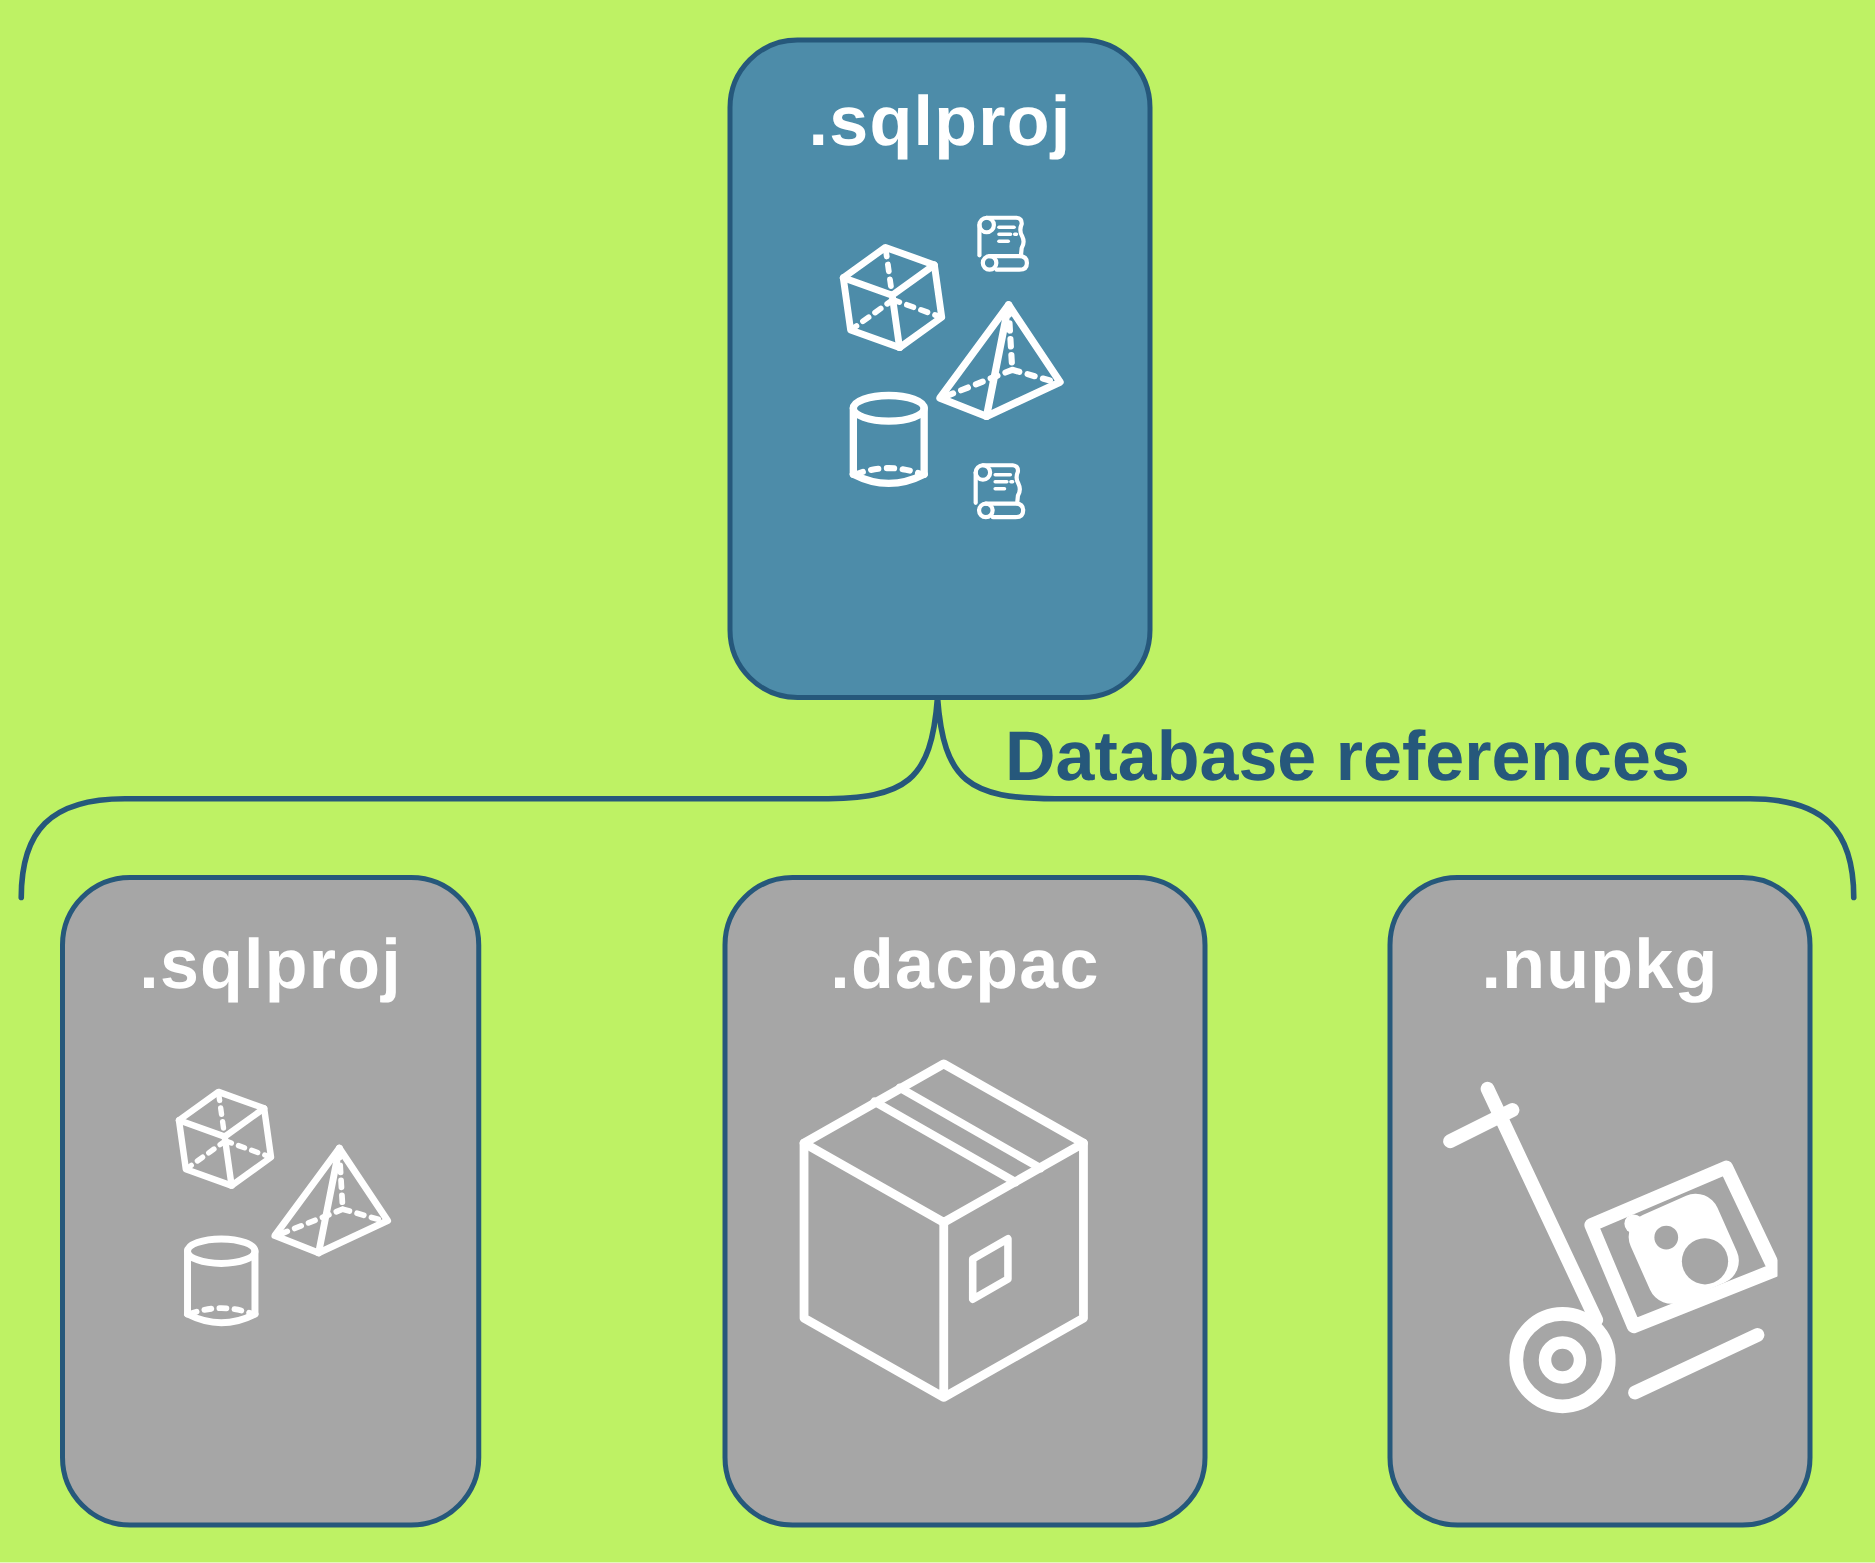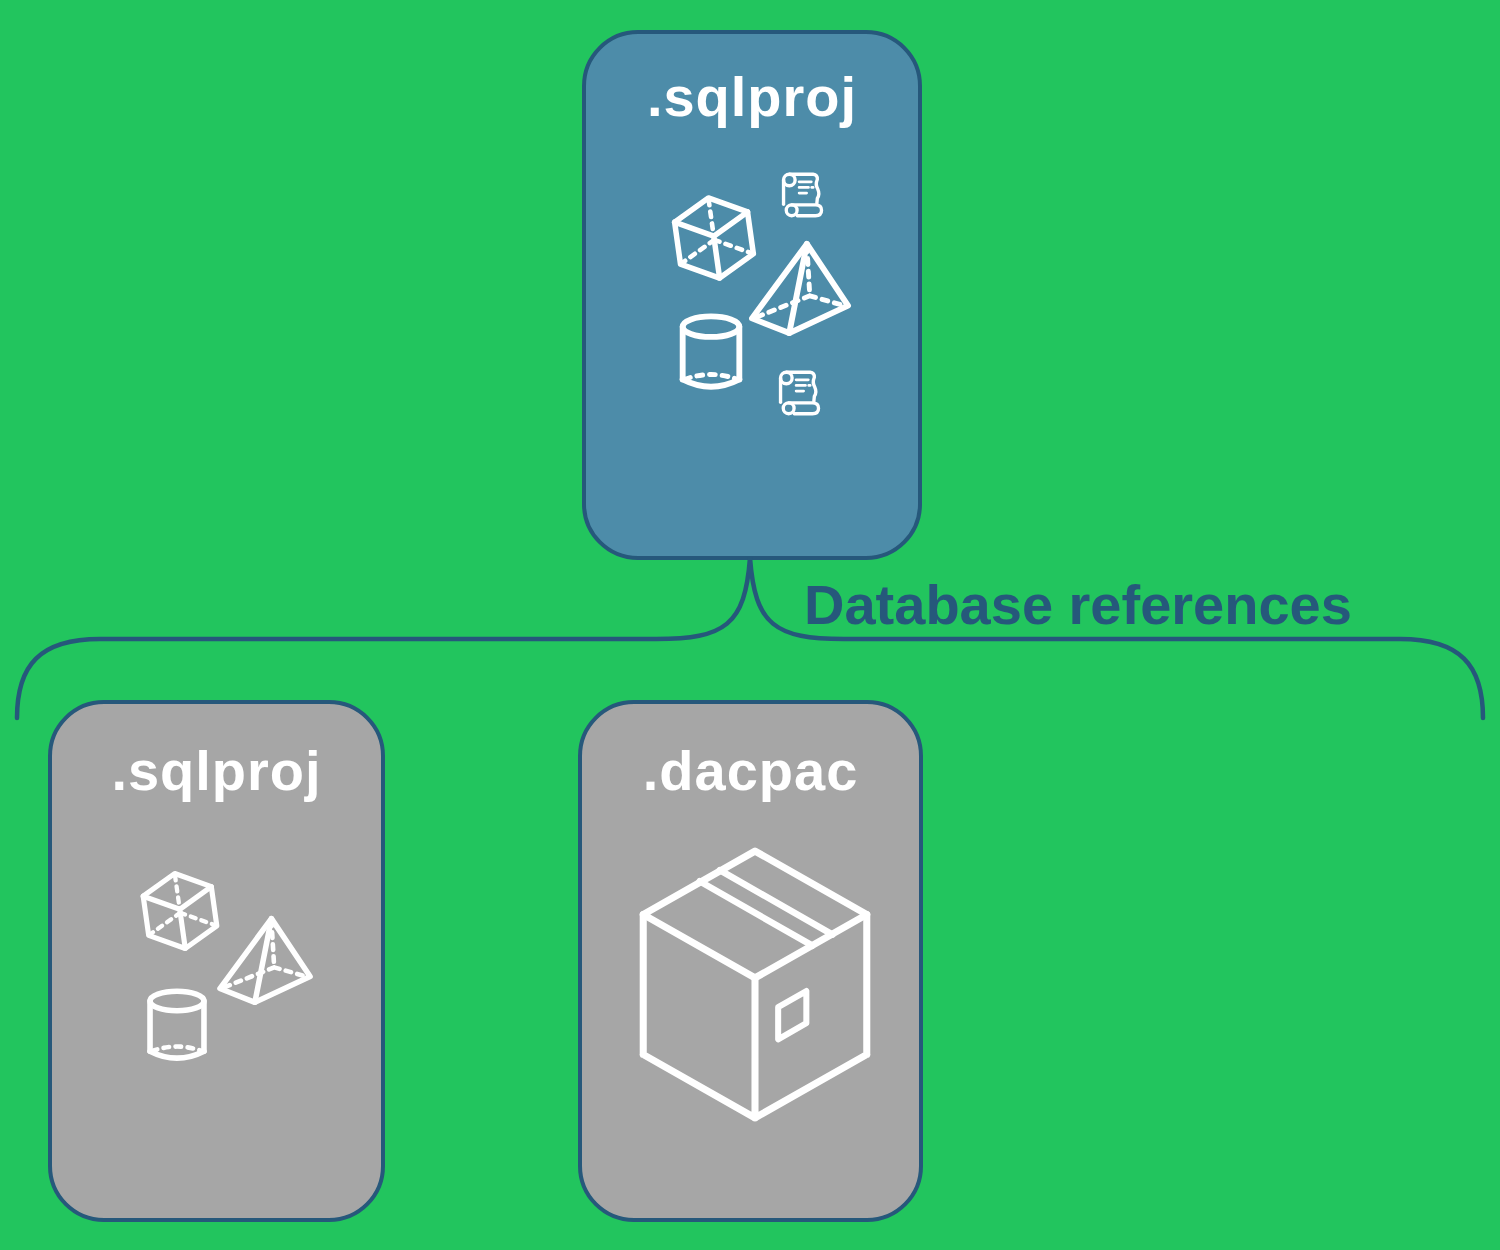--- a/index.html
+++ b/index.html
@@ -1,27 +1,27 @@
 <!DOCTYPE html>
 <html style="--root-fill: #4D8CA9; --child-fill: #A6A6A6; --stroke: #26587B; --label-text: #FFFFFF; --icon-stroke: #FFFFFF;"><head>
 <meta charset="utf-8">
 <style>
   html,body{margin:0;padding:0;background:#fff;}
   .canvas{
-    position:relative;width:1500px;height:1250px;background:#22c55e;overflow:hidden;
+    position:relative;width:1500px;height:1250px;background:#bef264;overflow:hidden;
     font-family:"Liberation Sans", sans-serif;
   }
   .card{
     position:absolute;box-sizing:border-box;border-radius:56px;
     border:4px solid var(--stroke);
   }
   .card-root{left:582px;top:30px;width:340px;height:530px;background:var(--root-fill);}
   .card-child{top:700px;width:340px;height:522px;background:var(--child-fill);}
   .card-child-1{left:48px;width:337px;}
-  .card-child-2{left:578px;width:345px;}
+  .card-child-2{left:578px;width:388px;}
   .card-child-3{left:1110px;}
   .card-title{
     position:absolute;left:0;right:0;top:30px;text-align:center;
     font-size:56px;font-weight:bold;color:var(--label-text);letter-spacing:1px;
   }
   .card-child .card-title{top:34px;}
   .icn{position:absolute;}
   .icn svg{display:block;width:100%;height:100%;}
   .brace{position:absolute;left:0;top:550px;width:1500px;height:200px;}
   .connector-label{
@@ -157,14 +157,22 @@
 
   <div class="card card-child card-child-2">
     <div class="card-title">.dacpac</div>
     <span class="icn" style="left:52px;top:138px;width:242px;height:292px;">
         <svg>
           <use href="#i-package"></use>
         </svg>
       </span>
   </div>
 
+  <div class="card card-child card-child-3">
+    <div class="card-title">.nupkg</div>
+    <span class="icn" style="left:36px;top:152px;width:272px;height:280px;">
+        <svg>
+          <use href="#i-nuget"></use>
+        </svg>
+      </span>
+  </div>
 
 </div>
 
 </body></html>

